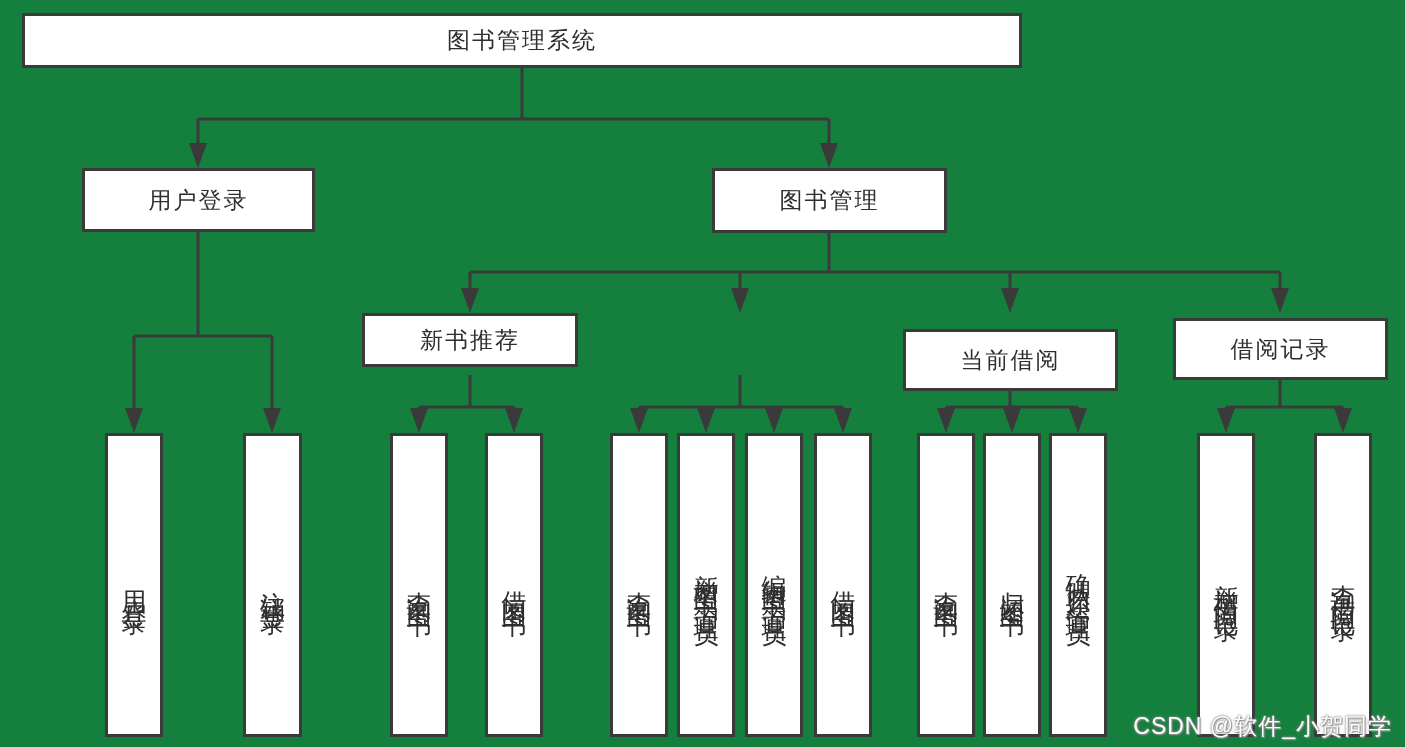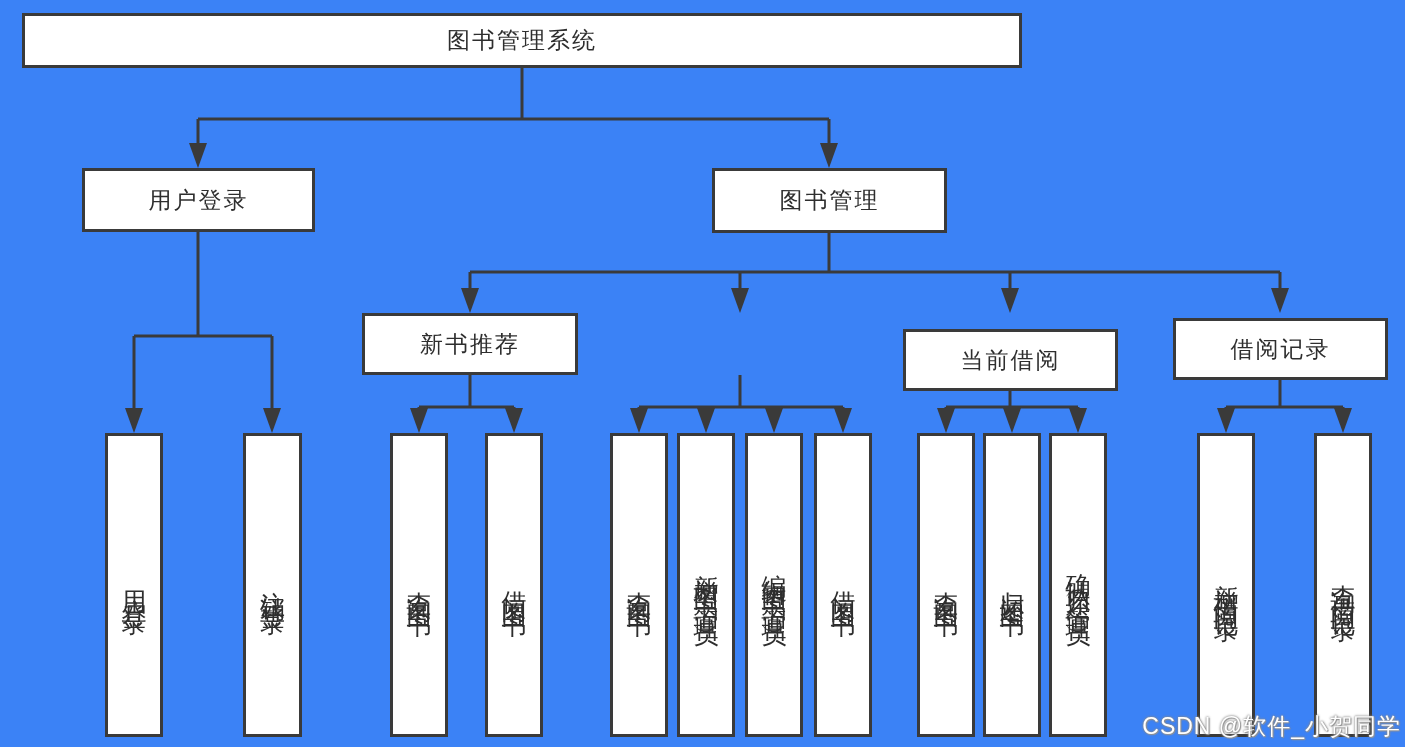--- a/index.html
+++ b/index.html
@@ -1,20 +1,20 @@
 <!DOCTYPE html>
 <html><head>
 <meta charset="utf-8">
 <style>
   html, body { margin: 0; padding: 0; background: #ffffff; }
   .canvas {
     position: relative;
     width: 1405px;
     height: 747px;
-    background: #3b82f6;
+    background: #15803d;
     font-family: "Liberation Sans", sans-serif;
     overflow: hidden;
   }
   .connectors {
     position: absolute;
     left: 0; top: 0;
     width: 1405px; height: 747px;
   }
   .box {
     position: absolute;
@@ -34,21 +34,21 @@
   .box.v span {
     writing-mode: vertical-rl;
     text-orientation: mixed;
     font-size: 25px;
     letter-spacing: 7px;
     line-height: 1;
     white-space: nowrap;
   }
   .watermark {
     position: absolute;
-    right: 4px;
+    right: 13px;
     bottom: 5px;
     font-size: 23px;
     letter-spacing: 1px;
     color: #ffffff;
     text-shadow: 0 0 2px #8a8a8a, 0 0 3px #8a8a8a, 1px 1px 1px #9a9a9a;
     z-index: 5;
     white-space: nowrap;
   }
 </style>
 </head>
@@ -93,21 +93,21 @@
     <span>图书管理系统</span>
   </div>
 
   <div class="box h" style="left:82px;top:168px;width:233px;height:64px">
     <span>用户登录</span>
   </div>
   <div class="box h" style="left:712px;top:168px;width:235px;height:65px">
     <span>图书管理</span>
   </div>
 
-  <div class="box h" style="left:362px;top:313px;width:216px;height:62px">
+  <div class="box h" style="left:362px;top:313px;width:216px;height:54px">
     <span>新书推荐</span>
   </div>
   <div class="box h" style="left:903px;top:329px;width:215px;height:62px">
     <span>当前借阅</span>
   </div>
   <div class="box h" style="left:1173px;top:318px;width:215px;height:62px">
     <span>借阅记录</span>
   </div>
 
   <div class="box v" style="left:105px;top:433px;width:58px;height:304px">

